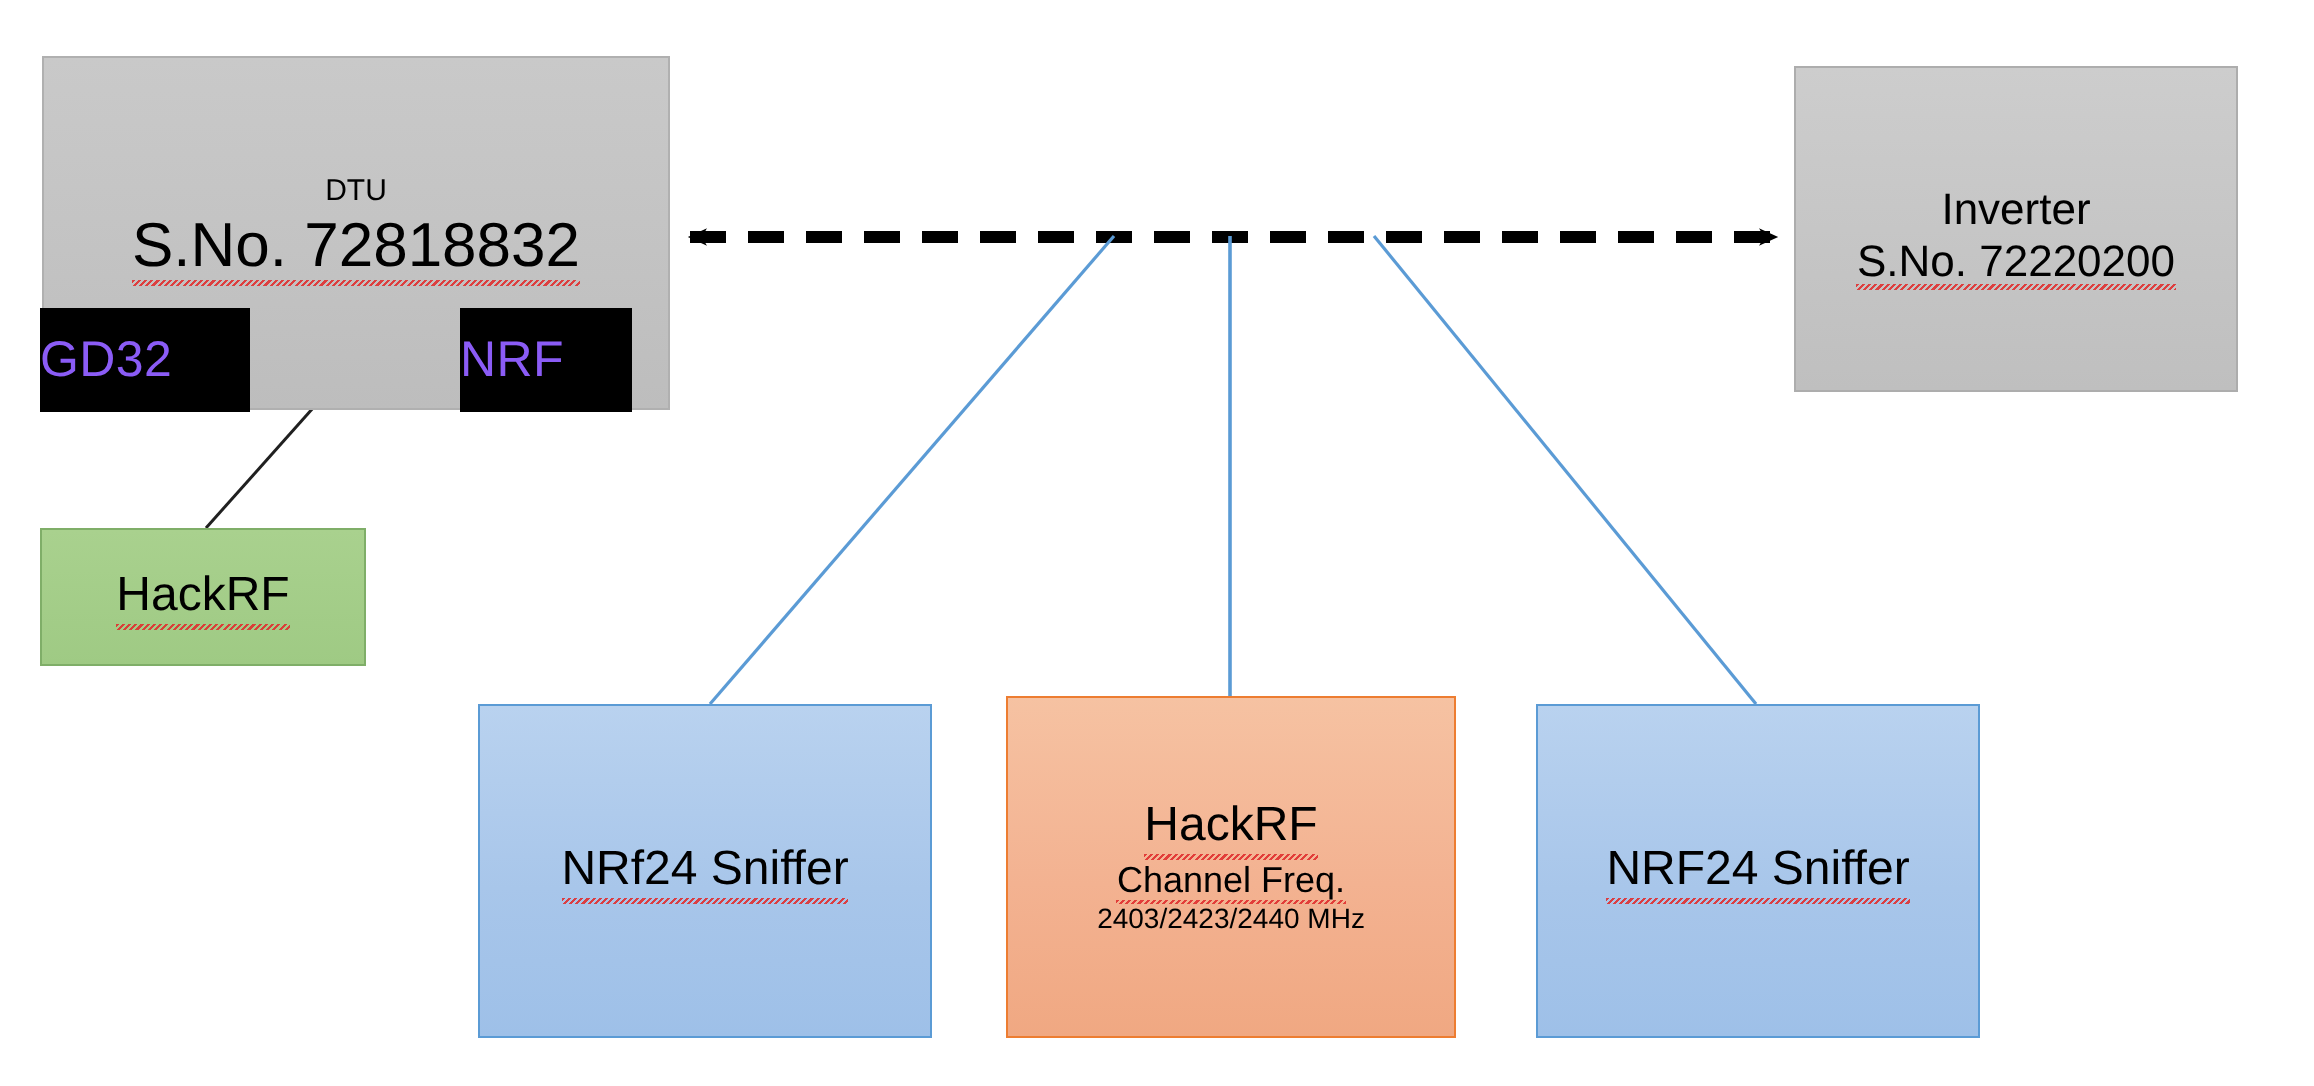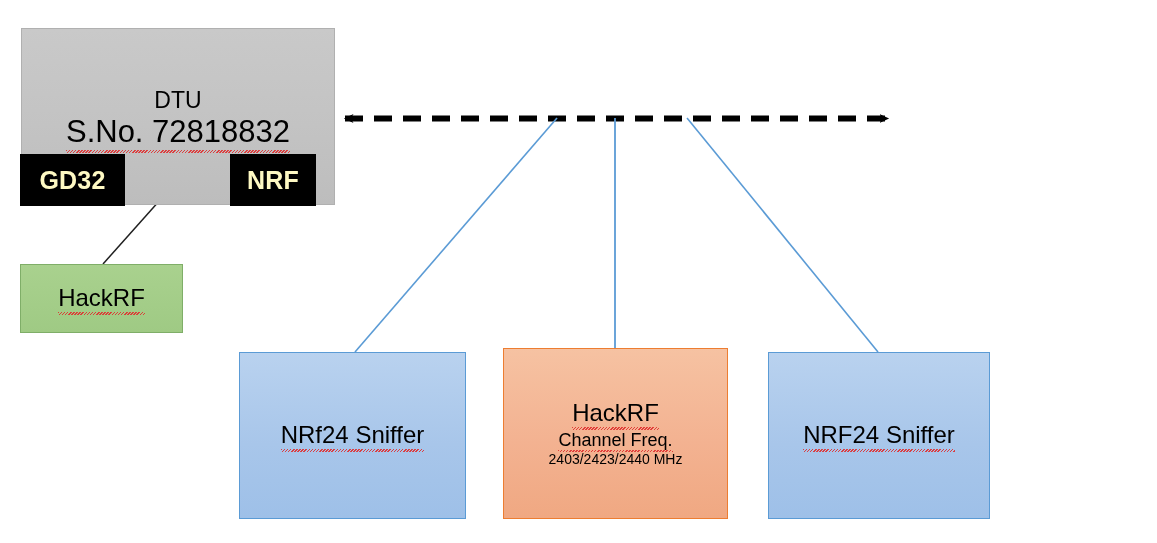--- a/index.html
+++ b/index.html
@@ -34,35 +34,33 @@
   #dtu-box {
     left: 21px;
     top: 28px;
     width: 314px;
     height: 177px;
     background: linear-gradient(180deg, #c9c9c9 0%, #c3c3c3 55%, #bdbdbd 100%);
     border: 1px solid #b0b0b0;
     justify-content: flex-start;
     padding-top: 58px;
   }
-  #dtu-box .ln { font-size: 23px; }
+  #dtu-box .ln { font-size: 15px; }
   #dtu-box .ln.sub { font-size: 31px; }
 
   
   .chip {
     position: absolute;
     box-sizing: border-box;
     background: #000000;
-    color: #fef9c3;
+    color: #8b5cf6;
     display: flex;
     align-items: center;
-    justify-content: center;
     font-size: 25px;
     letter-spacing: 0.2px;
-    font-weight: bold;
   }
   #gd32-chip { left: 20px; top: 154px; width: 105px; height: 52px; }
   #nrf-chip  { left: 230px; top: 154px; width: 86px; height: 52px; }
 
   
   #inverter-box {
     left: 897px;
     top: 33px;
     width: 222px;
     height: 163px;
@@ -180,20 +178,24 @@
     <div class="ln">DTU</div>
     <div class="ln sub"><span class="sp">S.No. 72818832</span></div>
   </div>
   <div class="chip" id="gd32-chip">
     <span>GD32</span>
   </div>
   <div class="chip" id="nrf-chip">
     <span>NRF</span>
   </div>
 
+  <div class="node" id="inverter-box">
+    <div class="ln">Inverter</div>
+    <div class="ln"><span class="sp">S.No. 72220200</span></div>
+  </div>
 
   <div class="node" id="logic-box">
     <span class="sp">HackRF</span>
   </div>
 
   <div class="node" id="nrf24-left-box">
     <div><span class="sp">NRf24 Sniffer</span></div>
   </div>
 
   <div class="node" id="hackrf-box">

